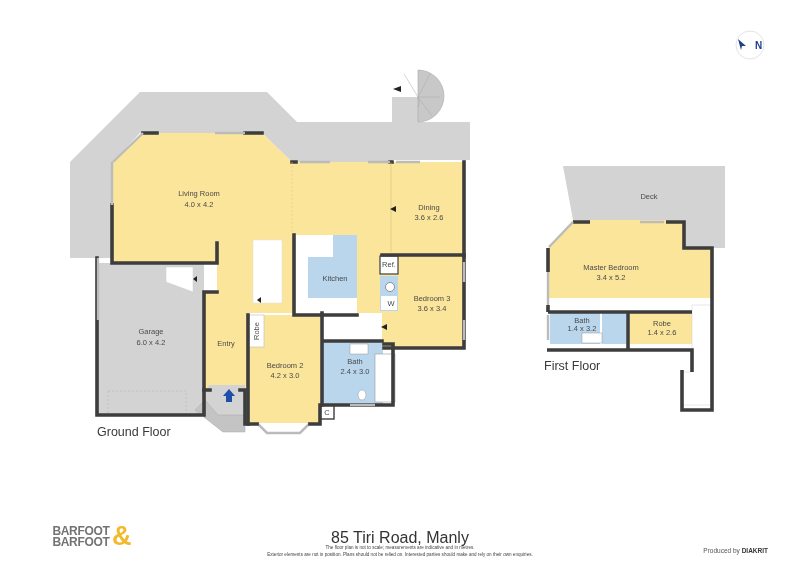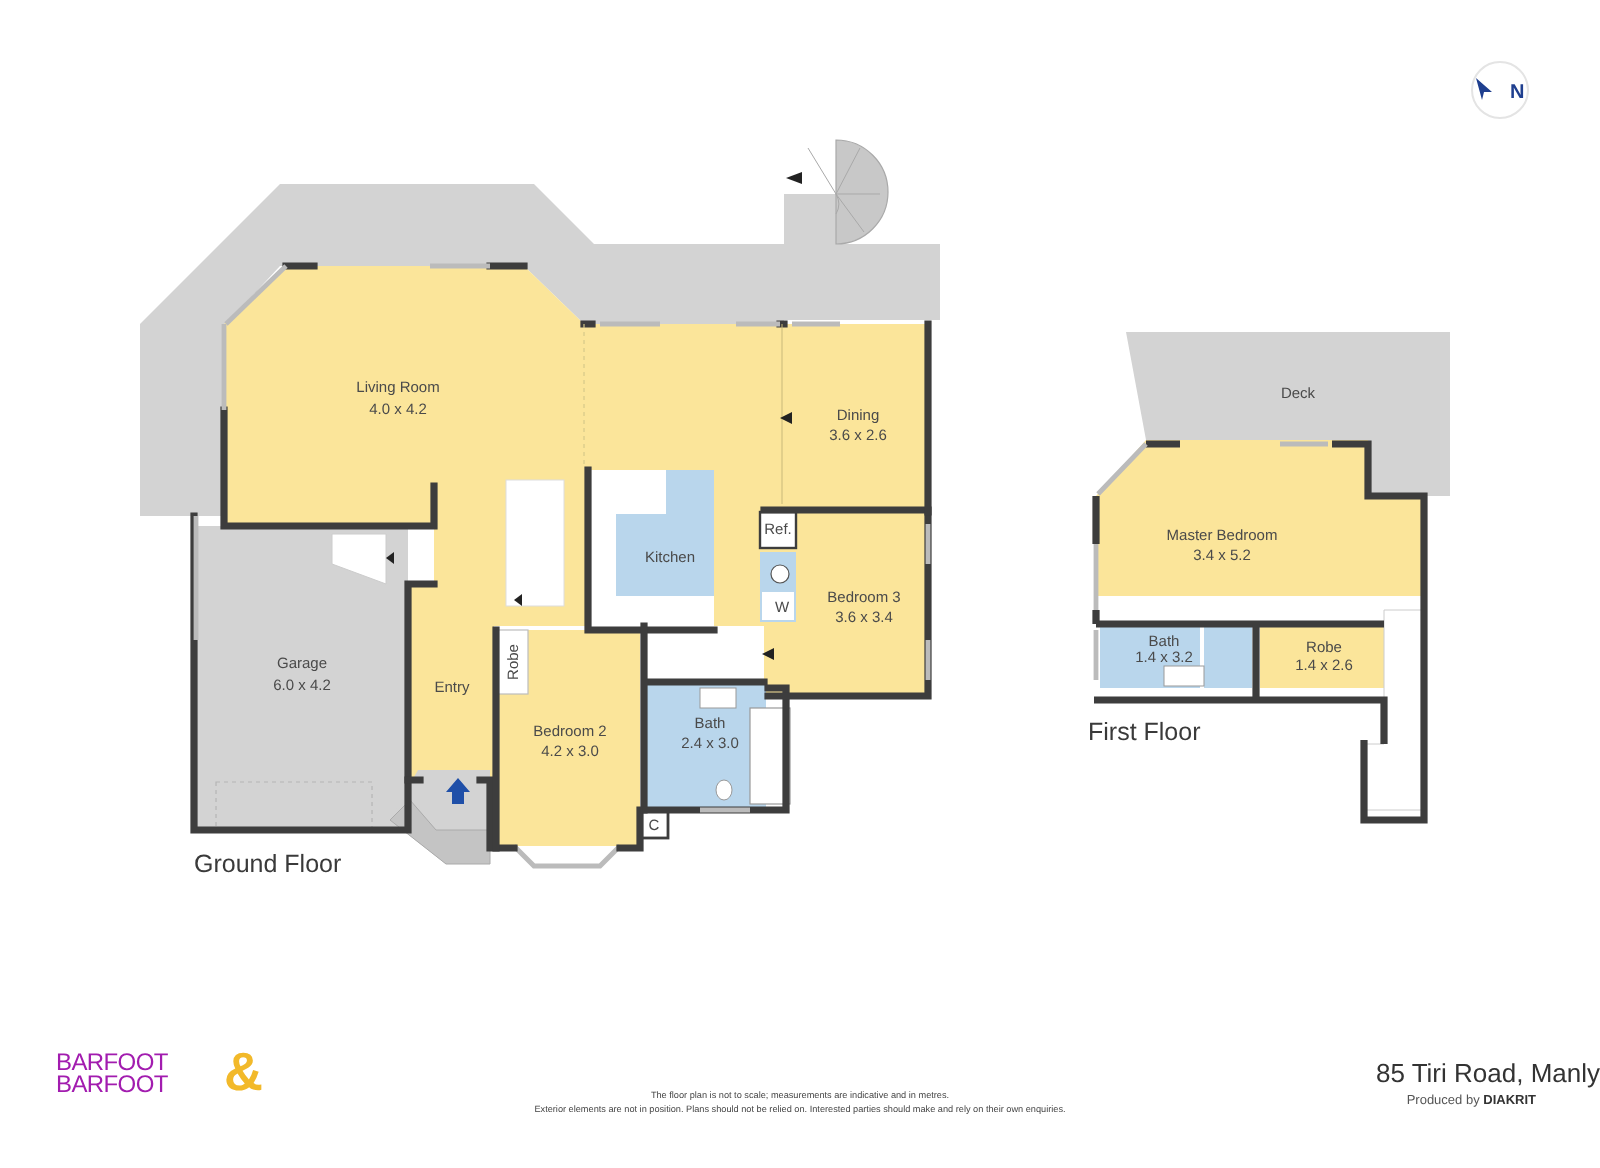--- a/index.html
+++ b/index.html
@@ -1,23 +1,23 @@
 <!DOCTYPE html>
 <html><head>
 <meta charset="utf-8">
 <style>
   html,body{margin:0;padding:0;background:#fff;}
   body{width:800px;height:584px;position:relative;overflow:hidden;font-family:"Liberation Sans",sans-serif;}
   svg{position:absolute;left:0;top:0;}
   .lbl{font-family:"Liberation Sans",sans-serif;fill:#4a4a4a;font-size:7.5px;text-anchor:middle;}
   .fl{font-family:"Liberation Sans",sans-serif;fill:#3a3a3a;font-size:12.5px;}
   .footer{position:absolute;left:0;top:515px;width:800px;height:60px;}
-  .addr{position:absolute;left:0;width:800px;top:14px;text-align:right;font-size:13px;color:#333;}
+  .addr{position:absolute;left:0;width:800px;top:14px;text-align:center;font-size:16px;color:#333;}
   .disc{position:absolute;left:0;width:800px;text-align:center;font-size:4.6px;color:#444;}
-  .brand1{position:absolute;left:28px;top:11px;font-weight:normal;color:#a21caf;font-size:12px;line-height:11px;letter-spacing:-0.3px;text-align:left;width:106px;}
+  .brand1{position:absolute;left:28px;top:11px;font-weight:bold;color:#737373;font-size:12px;line-height:11px;letter-spacing:-0.3px;text-align:center;width:106px;}
   .amp{position:absolute;left:112px;top:8px;color:#f2b92a;font-size:27px;font-weight:bold;line-height:26px;}
   .produced{position:absolute;right:32px;top:32px;font-size:6.5px;color:#555;}
   .produced b{color:#333;}
 </style>
 </head>
 <body>
 
 <svg width="800" height="584" viewBox="0 0 800 584">
 
   <g>

